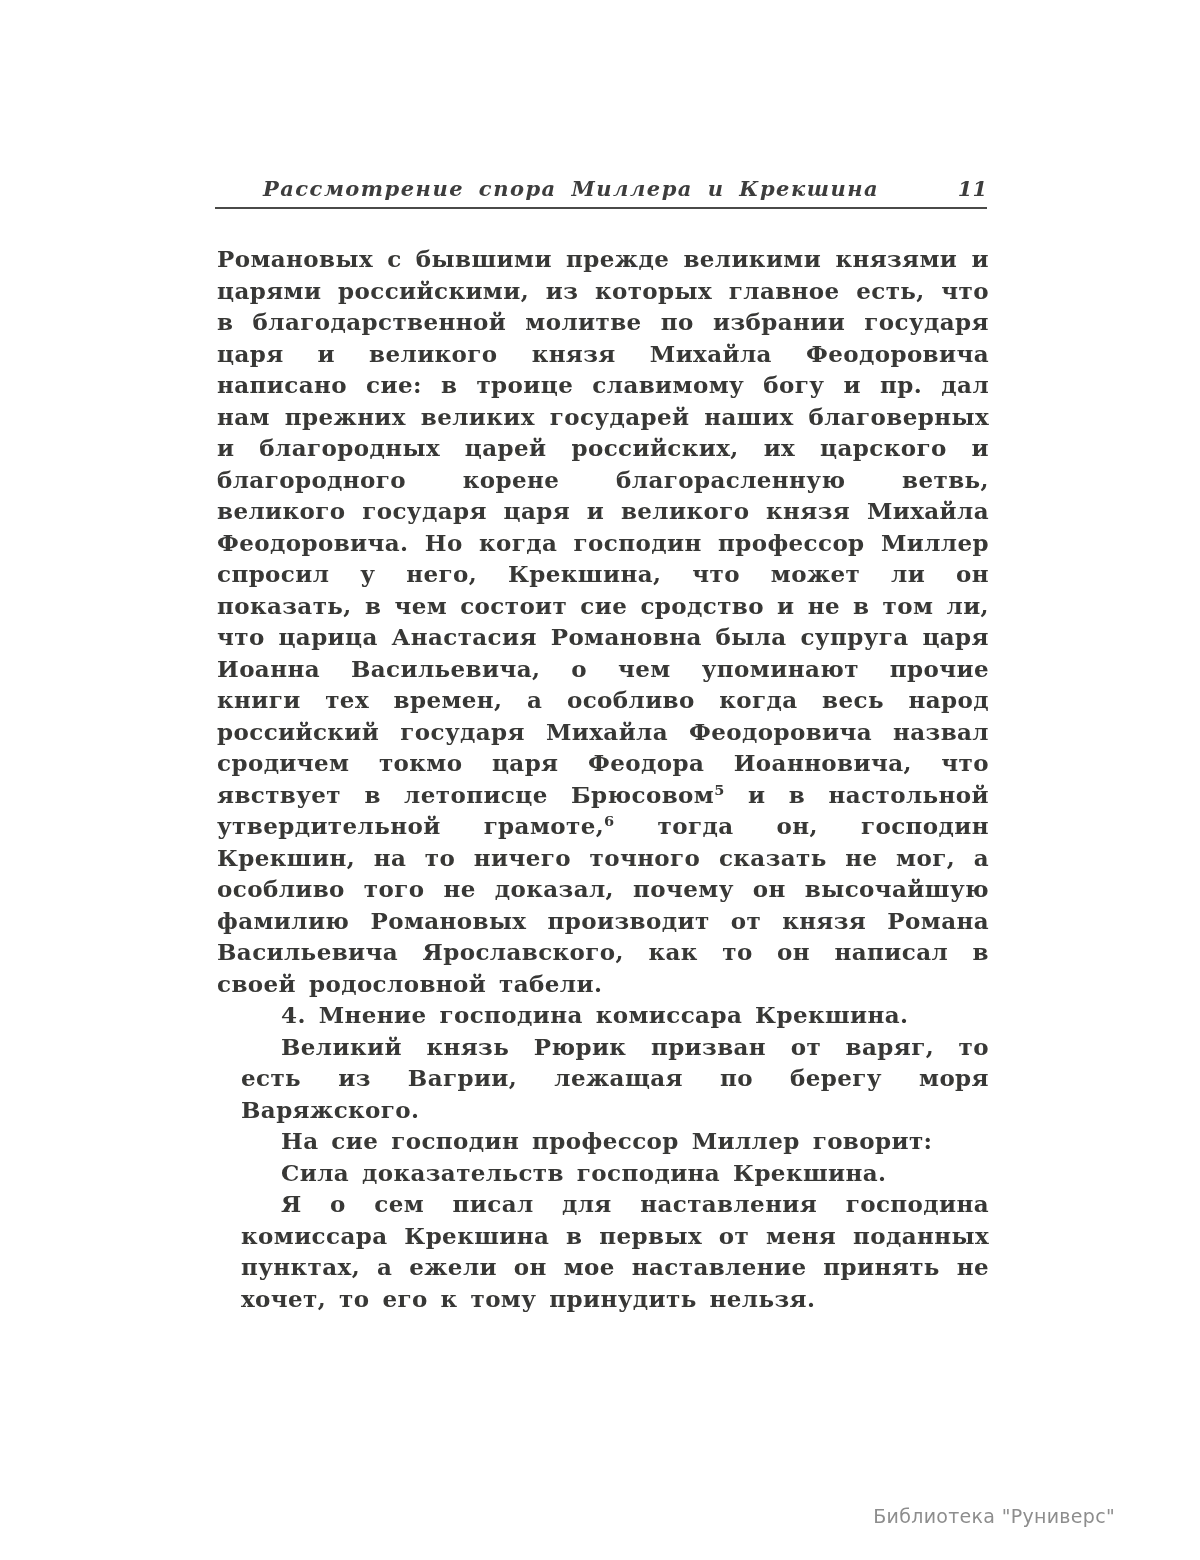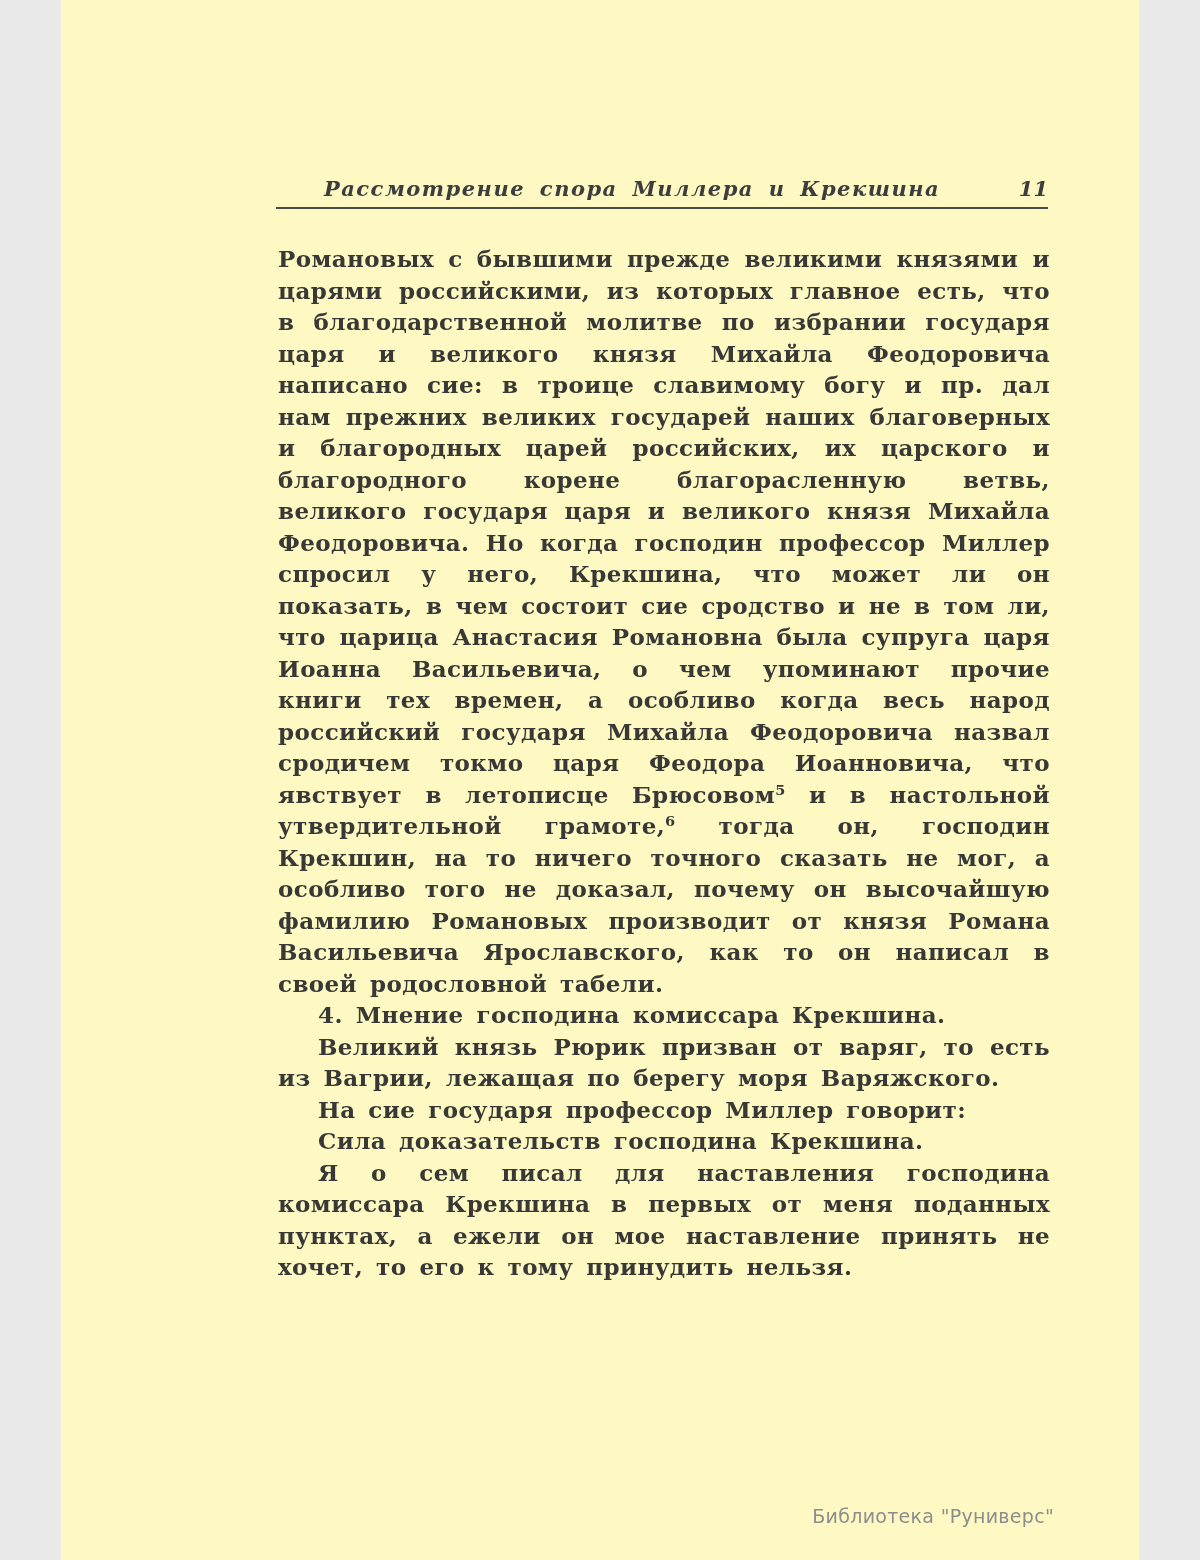--- a/index.html
+++ b/index.html
@@ -2,24 +2,24 @@
 <html lang="ru"><head>
 <meta charset="utf-8">
 <style>
   html, body {
     margin: 0;
     padding: 0;
     background: #e9e9e9;
   }
   .page {
     position: relative;
-    width: 1078px;
+    width: 1200px;
     height: 1560px;
     margin: 0 auto;
-    background: #fef9c3;
+    background: #ffffff;
     overflow: hidden;
     font-family: "DejaVu Serif", "Liberation Serif", serif;
   }
   .page-header {
     position: absolute;
     left: 215px;
     width: 772px;
     top: 176px;
     height: 30px;
     color: #3d3d3d;
@@ -64,20 +64,21 @@
     text-align: justify;
     letter-spacing: 0.4px;
     word-spacing: 4.5px;
   }
   .page-body p {
     margin: 0;
     padding: 0;
   }
   .page-body p.indent {
     text-indent: 40px;
+    margin-left: 24px;
   }
   .page-footer {
     position: absolute;
     right: 85px;
     bottom: 33px;
     color: #8d8d8d;
     font-family: "DejaVu Sans", "Liberation Sans", sans-serif;
     font-size: 19px;
     letter-spacing: 0.3px;
   }
@@ -91,21 +92,21 @@
     <span class="header-title">Рассмотрение спора Миллера и Крекшина</span>
     <span class="page-number">11</span>
   </header>
 
   <div class="header-rule"></div>
 
   <main class="page-body">
       <p class="">Романовых с бывшими прежде великими князями и царями российскими, из которых главное есть, что в благодарственной молитве по избрании государя царя и великого князя Михайла Феодоровича написано сие: в троице славимому богу и пр. дал нам прежних великих государей наших благоверных и благородных царей российских, их царского и благородного корене благорасленную ветвь, великого государя царя и великого князя Михайла Феодоровича. Но когда господин профессор Миллер спросил у него, Крекшина, что может ли он показать, в чем состоит сие сродство и не в том ли, что царица Анастасия Романовна была супруга царя Иоанна Васильевича, о чем упоминают прочие книги тех времен, а особливо когда весь народ российский государя Михайла Феодоровича назвал сродичем токмо царя Феодора Иоанновича, что явствует в летописце Брюсовом⁵ и в настольной утвердительной грамоте,⁶ тогда он, господин Крекшин, на то ничего точного сказать не мог, а особливо того не доказал, почему он высочайшую фамилию Романовых производит от князя Романа Васильевича Ярославского, как то он написал в своей родословной табели.</p>
       <p class="indent">4. Мнение господина комиссара Крекшина.</p>
       <p class="indent">Великий князь Рюрик призван от варяг, то есть из Вагрии, лежащая по берегу моря Варяжского.</p>
-      <p class="indent">На сие государя профессор Миллер говорит:</p>
+      <p class="indent">На сие господин профессор Миллер говорит:</p>
       <p class="indent">Сила доказательств господина Крекшина.</p>
       <p class="indent">Я о сем писал для наставления господина комиссара Крекшина в первых от меня поданных пунктах, а ежели он мое наставление принять не хочет, то его к тому принудить нельзя.</p>
     </main>
 
   <footer class="page-footer">
     <span>Библиотека "Руниверс"</span>
   </footer>
 
 </div>
 

